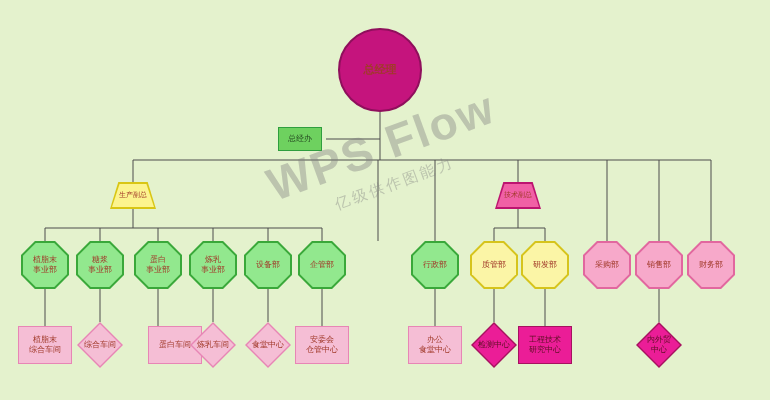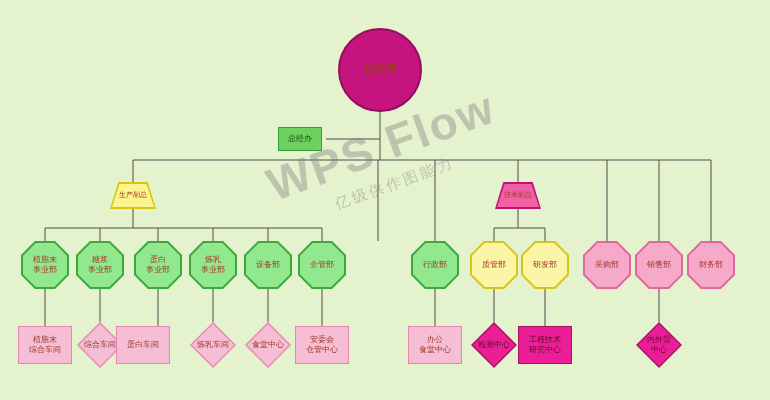--- a/index.html
+++ b/index.html
@@ -140,21 +140,21 @@
 
   <div class="node rect" style="left:18px;top:326px">
     <span class="lbl">植脂末
 综合车间</span>
   </div>
   <div class="node dia pinkd" style="left:77px;top:322px">
     <div class="dia-in">
         <span class="lbl">综合车间</span>
       </div>
   </div>
-  <div class="node rect" style="left:116px;top:326px">
+  <div class="node rect" style="left:148px;top:326px">
     <span class="lbl">蛋白车间</span>
   </div>
   <div class="node dia pinkd" style="left:190px;top:322px">
     <div class="dia-in">
         <span class="lbl">炼乳车间</span>
       </div>
   </div>
   <div class="node dia pinkd" style="left:245px;top:322px">
     <div class="dia-in">
         <span class="lbl">食堂中心</span>

